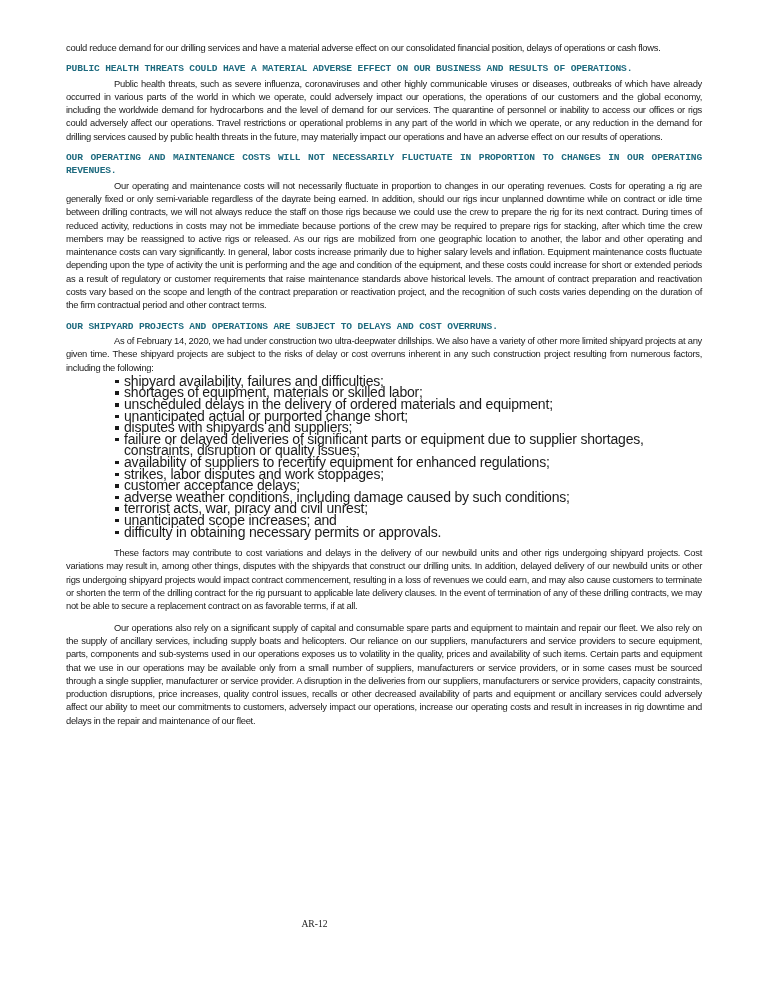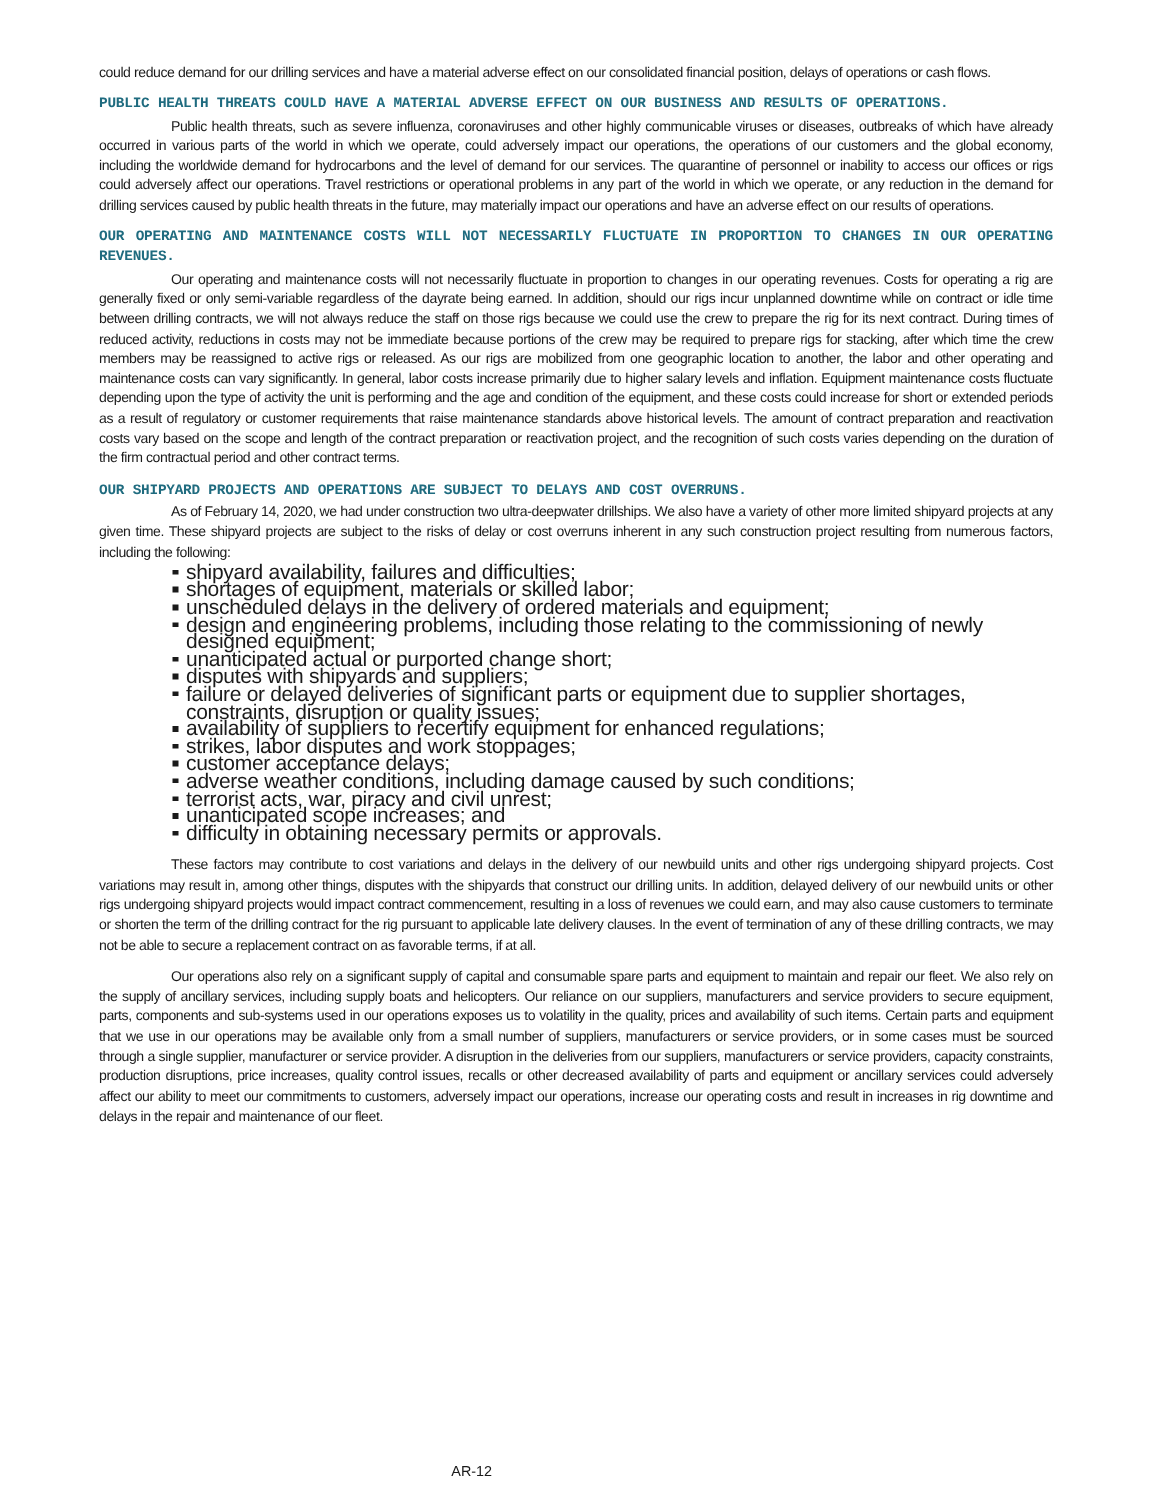--- a/index.html
+++ b/index.html
@@ -53,25 +53,25 @@
     ul.bullets li .bullet {
       position: absolute;
       left: 49px;
       top: 4px;
       width: 3.5px;
       height: 3.5px;
       background: #1a1a1a;
     }
     .footer {
       position: absolute;
-      top: 976px;
+      top: 918px;
       left: 0;
       width: 629px;
       text-align: center;
-      font-family: Liberation Sans, sans-serif;
+      font-family: Liberation Serif, serif;
       font-size: 9.6px;
       color: #1a1a1a;
     }
   </style>
 </head>
 <body>
 
 <div class="page">
 
   <p class="gap-after">could reduce demand for our drilling services and have a material adverse effect on our consolidated financial position, delays of operations or cash flows.</p>
@@ -87,21 +87,21 @@
   </div>
 
   <div class="section">
     <h2>OUR SHIPYARD PROJECTS AND OPERATIONS ARE SUBJECT TO DELAYS AND COST OVERRUNS.</h2>
     <p class="indent">As of February 14, 2020, we had under construction two ultra-deepwater drillships.  We also have a variety of other more limited shipyard projects at any given time.  These shipyard projects are subject to the risks of delay or cost overruns inherent in any such construction project resulting from numerous factors, including the following:</p>
 
     <ul class="bullets">
       <li><span class="bullet"></span><span>shipyard availability, failures and difficulties;</span></li>
       <li><span class="bullet"></span><span>shortages of equipment, materials or skilled labor;</span></li>
       <li><span class="bullet"></span><span>unscheduled delays in the delivery of ordered materials and equipment;</span></li>
-      <li><span class="bullet"></span><span>design and engineering problems, including those relating to the commissioning of newly designed equipment;</span></li>
+      <li><span class="bullet"></span></li>
       <li><span class="bullet"></span><span>unanticipated actual or purported change short;</span></li>
       <li><span class="bullet"></span><span>disputes with shipyards and suppliers;</span></li>
       <li><span class="bullet"></span><span>failure or delayed deliveries of significant parts or equipment due to supplier shortages, constraints, disruption or quality issues;</span></li>
       <li><span class="bullet"></span><span>availability of suppliers to recertify equipment for enhanced regulations;</span></li>
       <li><span class="bullet"></span><span>strikes, labor disputes and work stoppages;</span></li>
       <li><span class="bullet"></span><span>customer acceptance delays;</span></li>
       <li><span class="bullet"></span><span>adverse weather conditions, including damage caused by such conditions;</span></li>
       <li><span class="bullet"></span><span>terrorist acts, war, piracy and civil unrest;</span></li>
       <li><span class="bullet"></span><span>unanticipated scope increases; and</span></li>
       <li><span class="bullet"></span><span>difficulty in obtaining necessary permits or approvals.</span></li>

